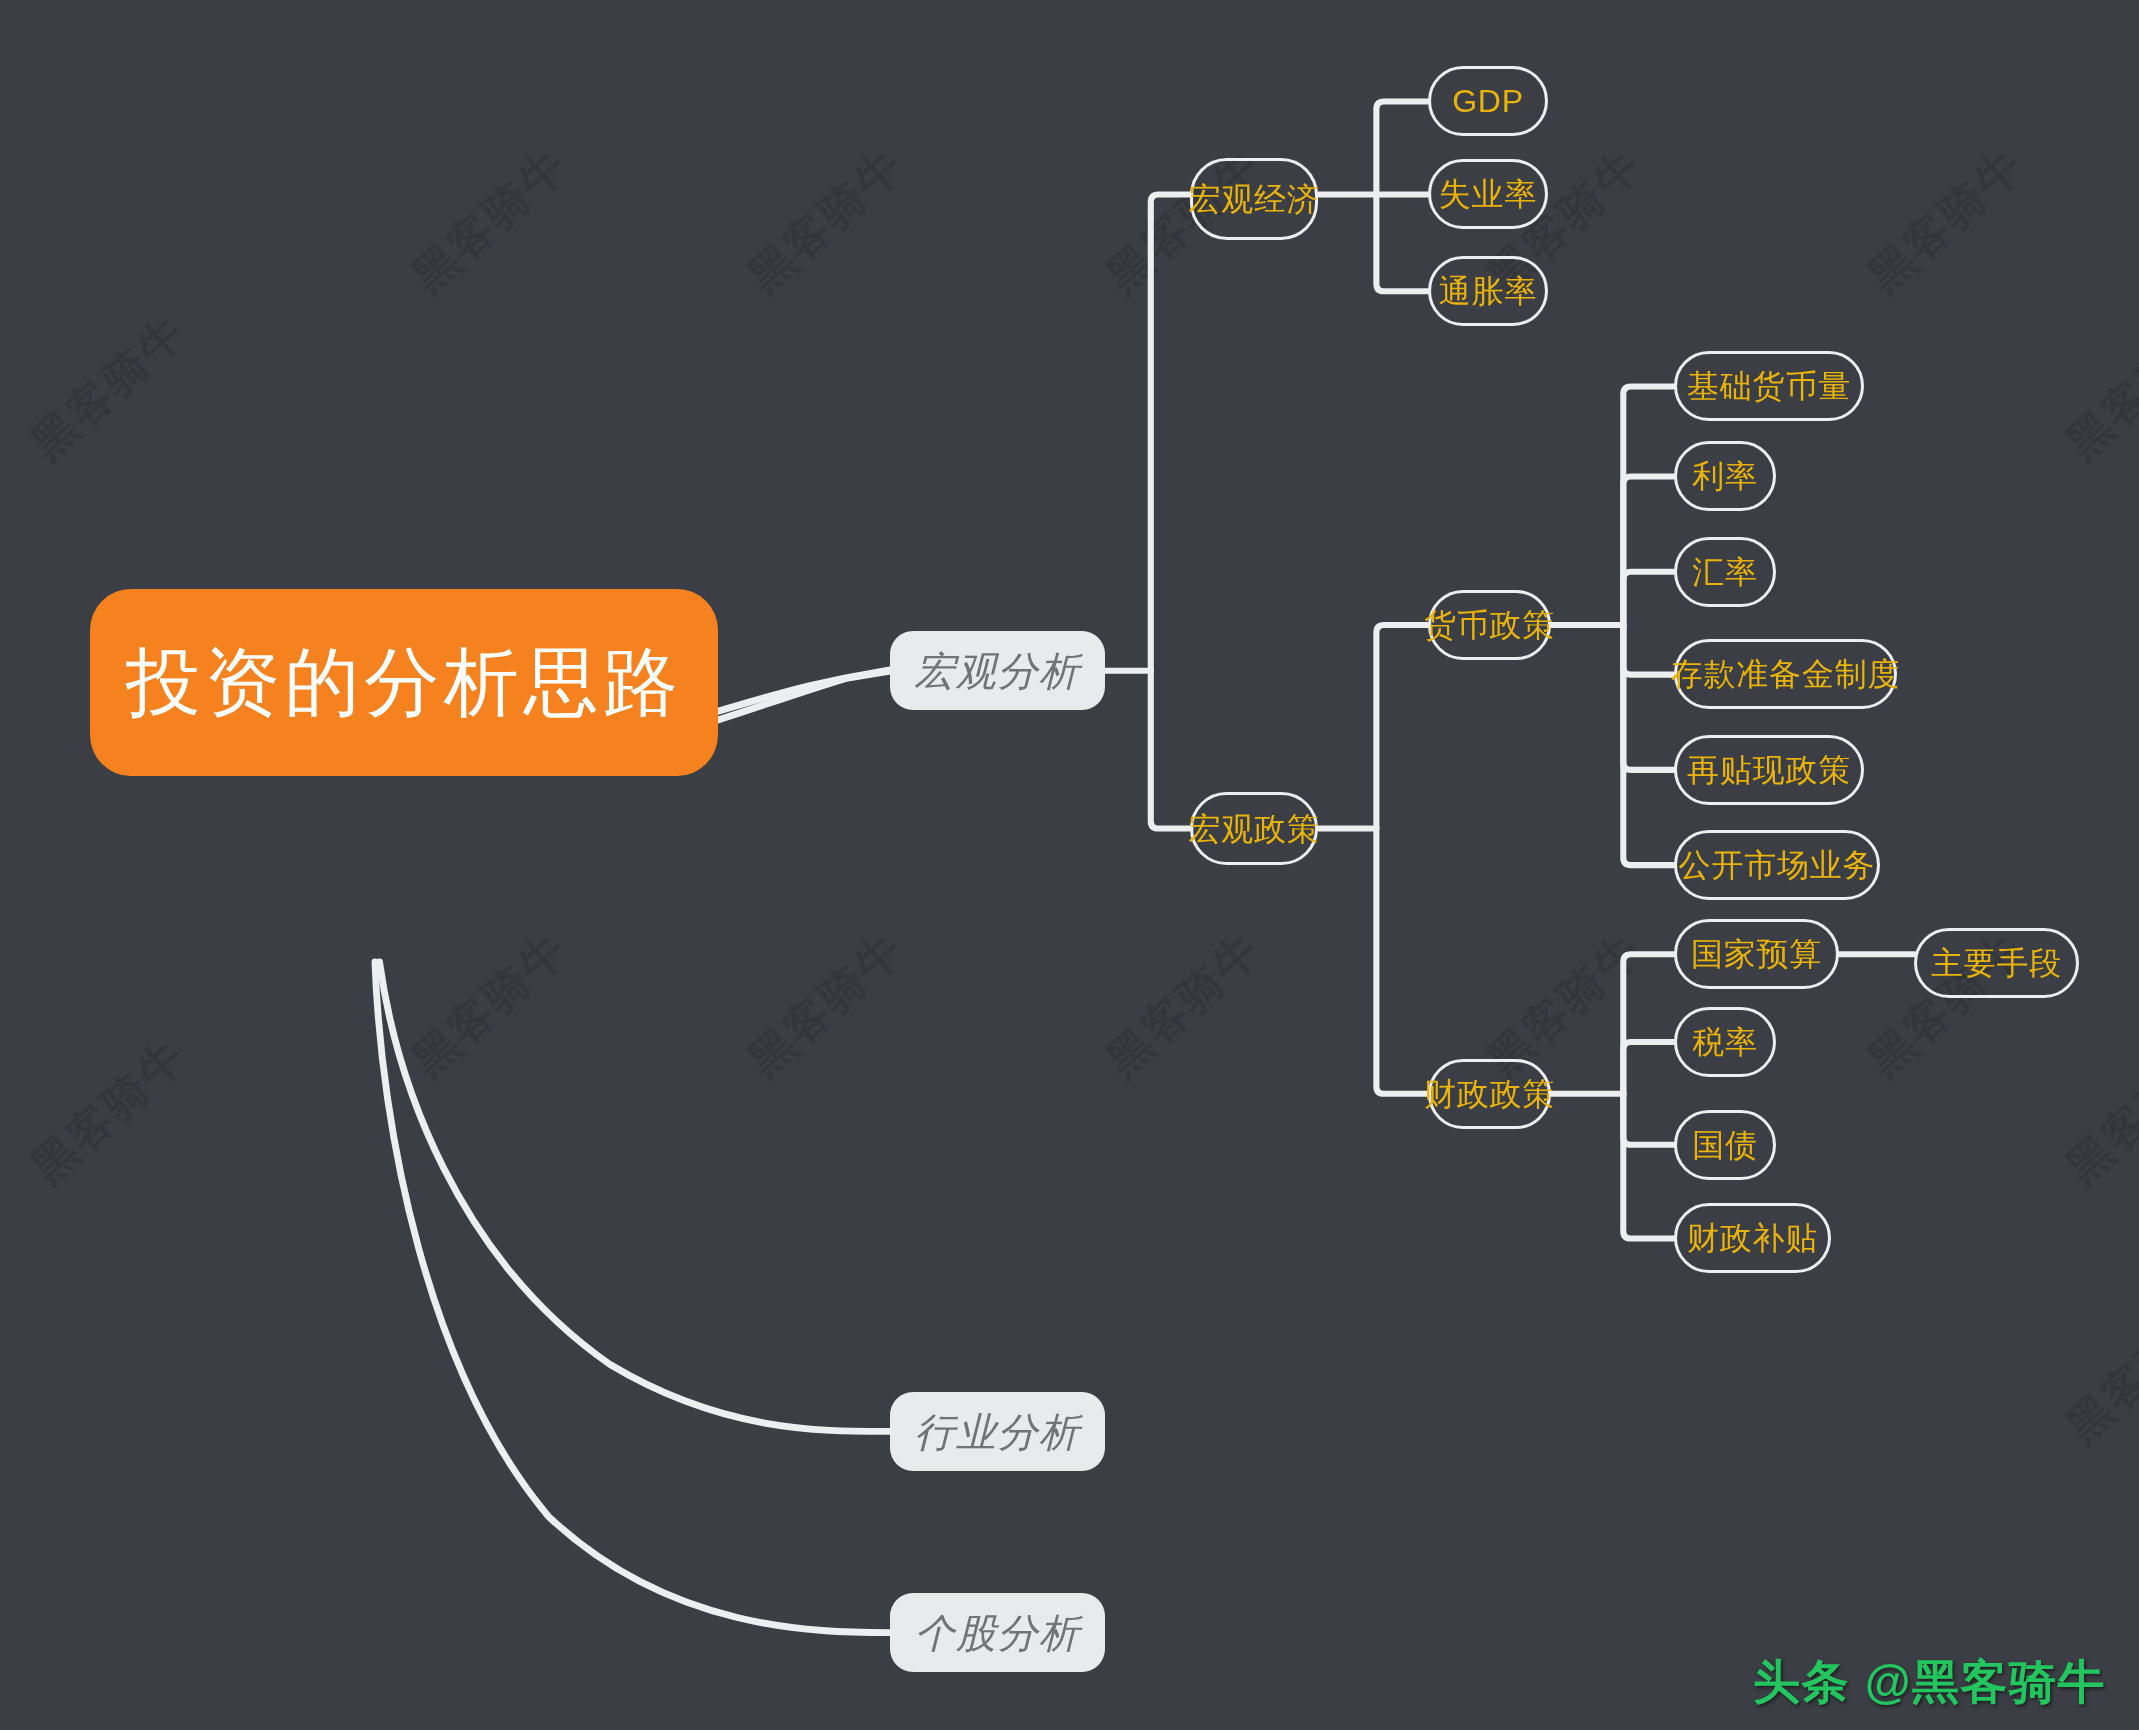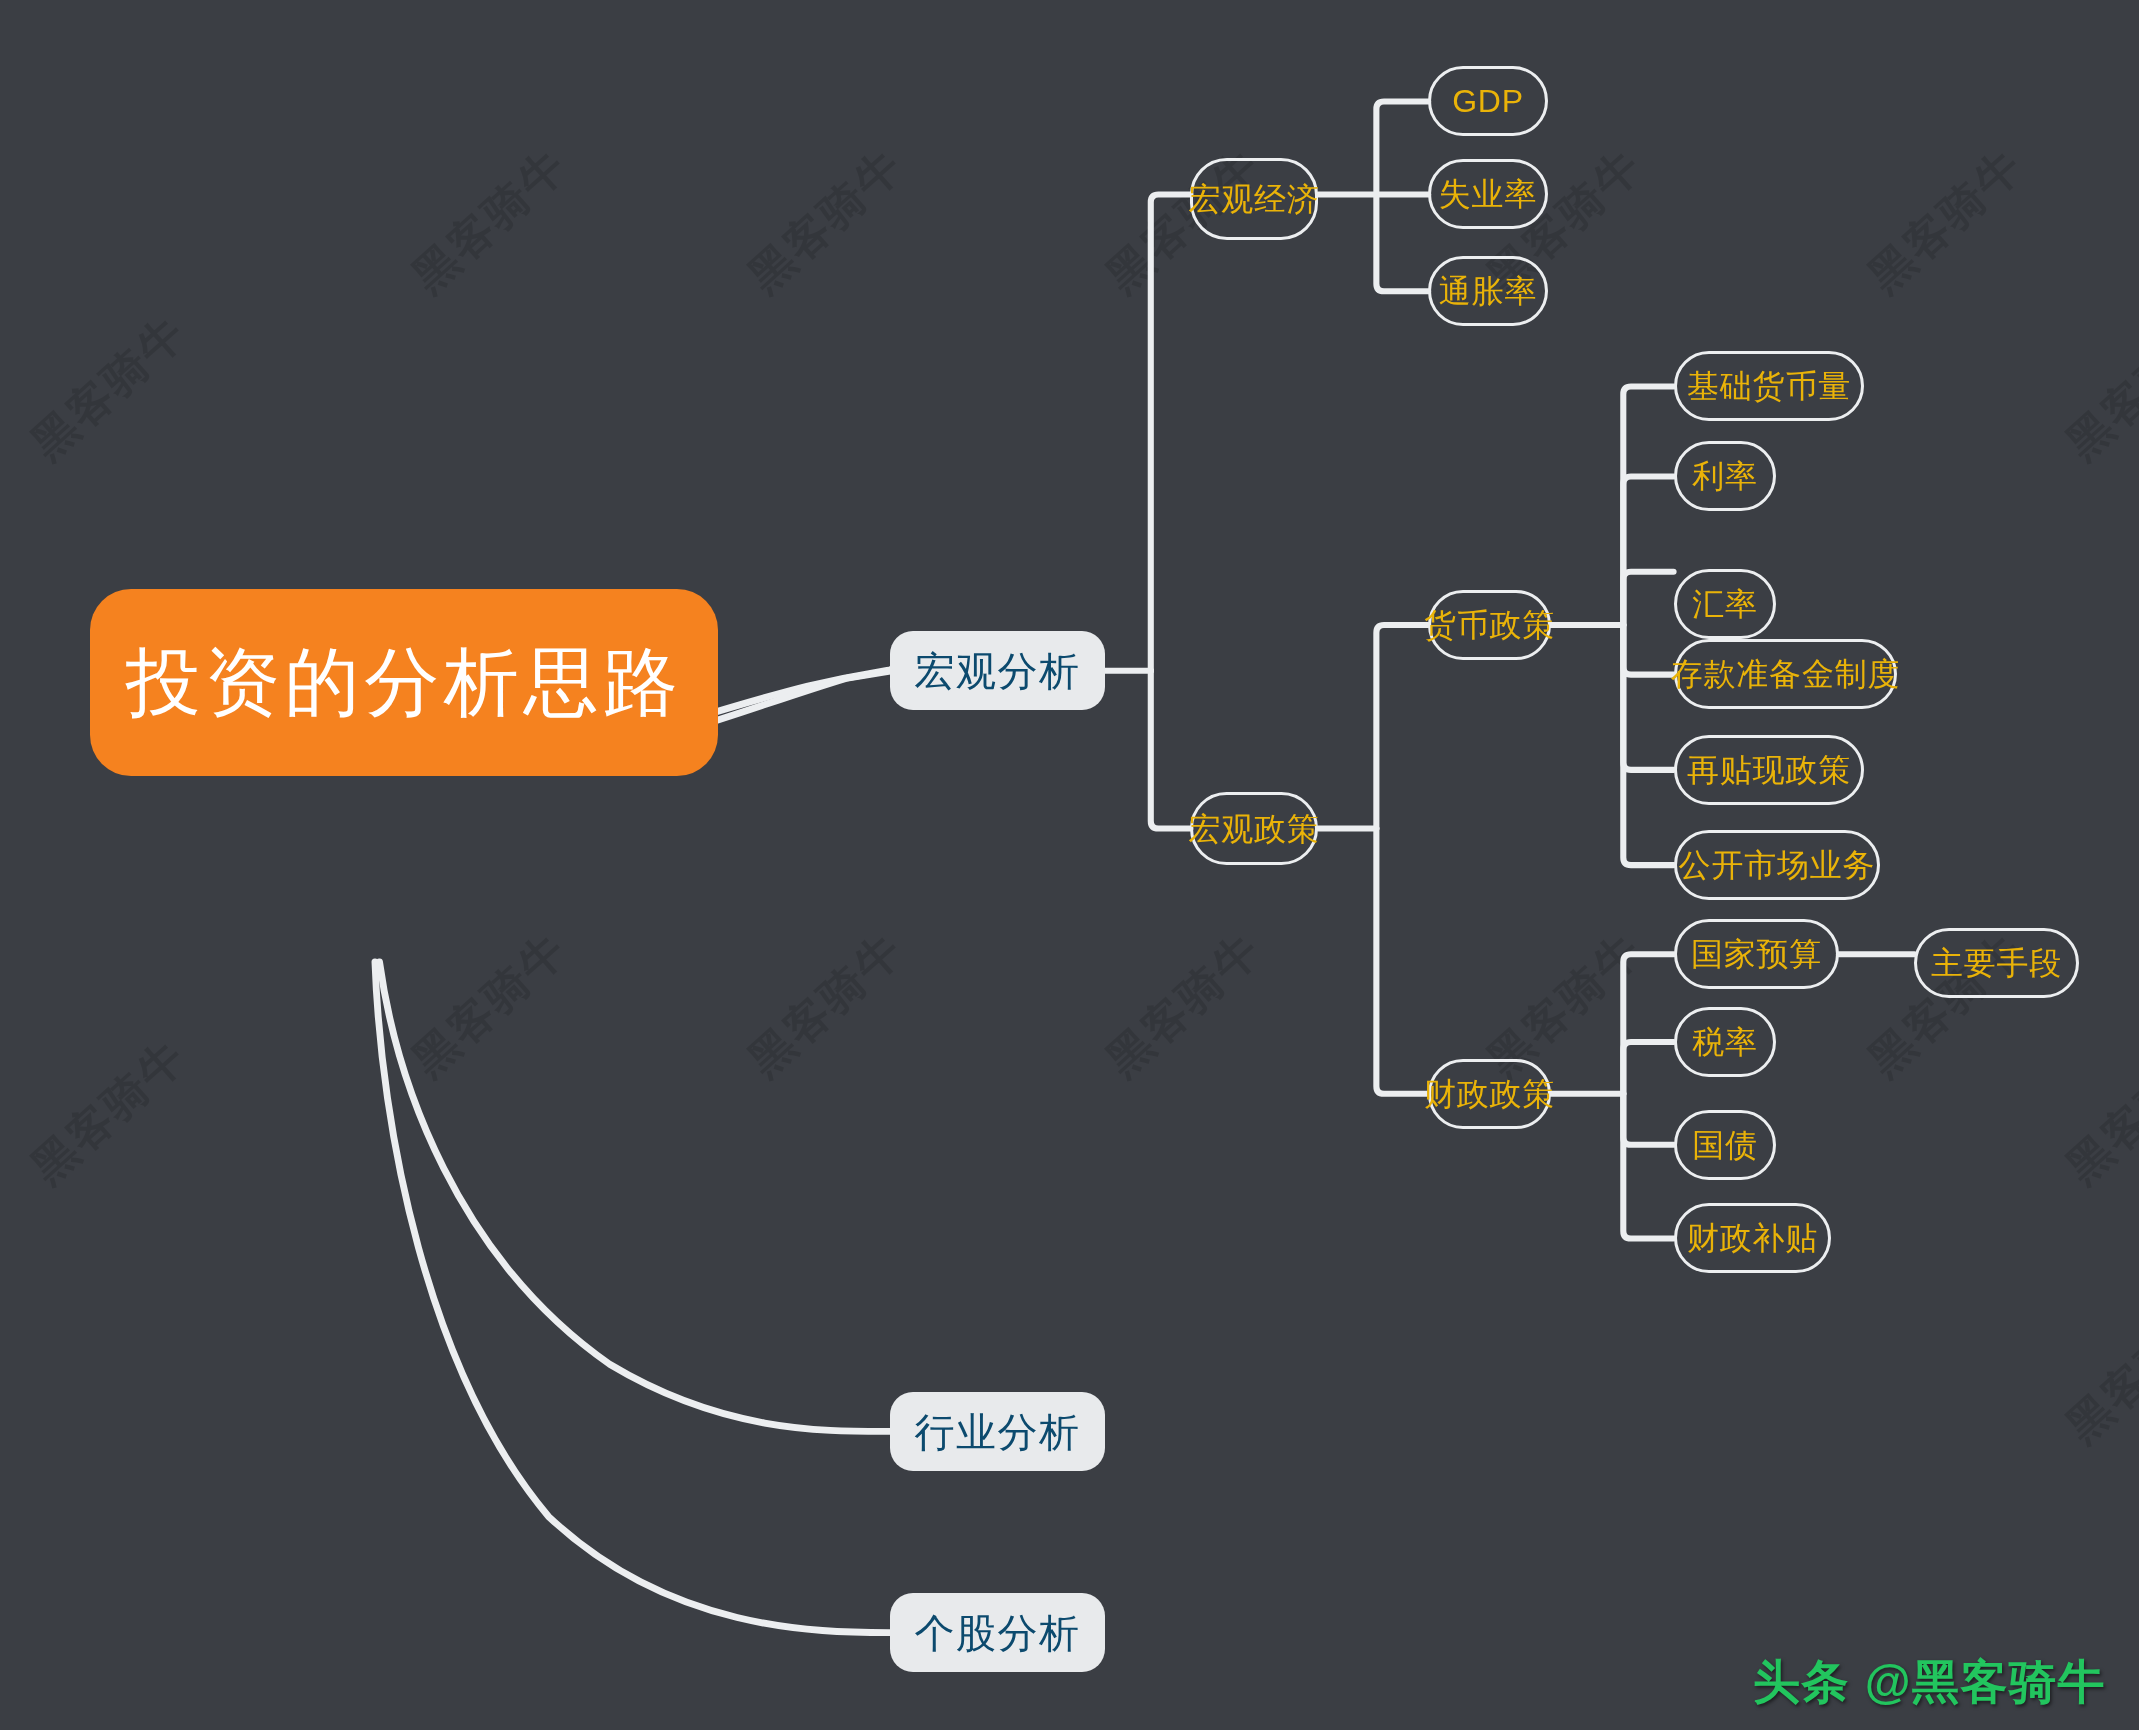--- a/index.html
+++ b/index.html
@@ -26,22 +26,23 @@
   .edge-thin{fill:none;stroke:#eceef0;stroke-width:8;stroke-linecap:round;stroke-linejoin:round;}
 
   .node{position:absolute;display:flex;align-items:center;justify-content:center;box-sizing:border-box;}
   .node-outline{
     border:3.8px solid #eceef0;
     background:transparent;
     color:#eab308;
   }
   .node-filled{
     background:#e8eaec;
-    color:#0c4a6e;
+    color:#737373;
     border:none;
+    font-style:italic;
   }
   .node-root{
     background:#f5821f;
     color:#ffffff;
     border:none;
     border-radius:41px;
   }
   .node-label{
     white-space:nowrap;
     line-height:1;
@@ -174,21 +175,21 @@
   </div>
 
   <div class="node node-outline" style="left:1674px;top:351px;width:190px;height:70px;border-radius:35px;">
     <span class="node-label l3-label">基础货币量</span>
   </div>
 
   <div class="node node-outline" style="left:1674px;top:441px;width:102px;height:70px;border-radius:35px;">
     <span class="node-label l3-label">利率</span>
   </div>
 
-  <div class="node node-outline" style="left:1674px;top:537px;width:102px;height:70px;border-radius:35px;margin-top:32px;">
+  <div class="node node-outline" style="left:1674px;top:537px;width:102px;height:70px;border-radius:35px;">
     <span class="node-label l3-label">汇率</span>
   </div>
 
   <div class="node node-outline" style="left:1674px;top:639px;width:223px;height:70px;border-radius:35px;">
     <span class="node-label l3-label">存款准备金制度</span>
   </div>
 
   <div class="node node-outline" style="left:1674px;top:735px;width:190px;height:70px;border-radius:35px;">
     <span class="node-label l3-label">再贴现政策</span>
   </div>

